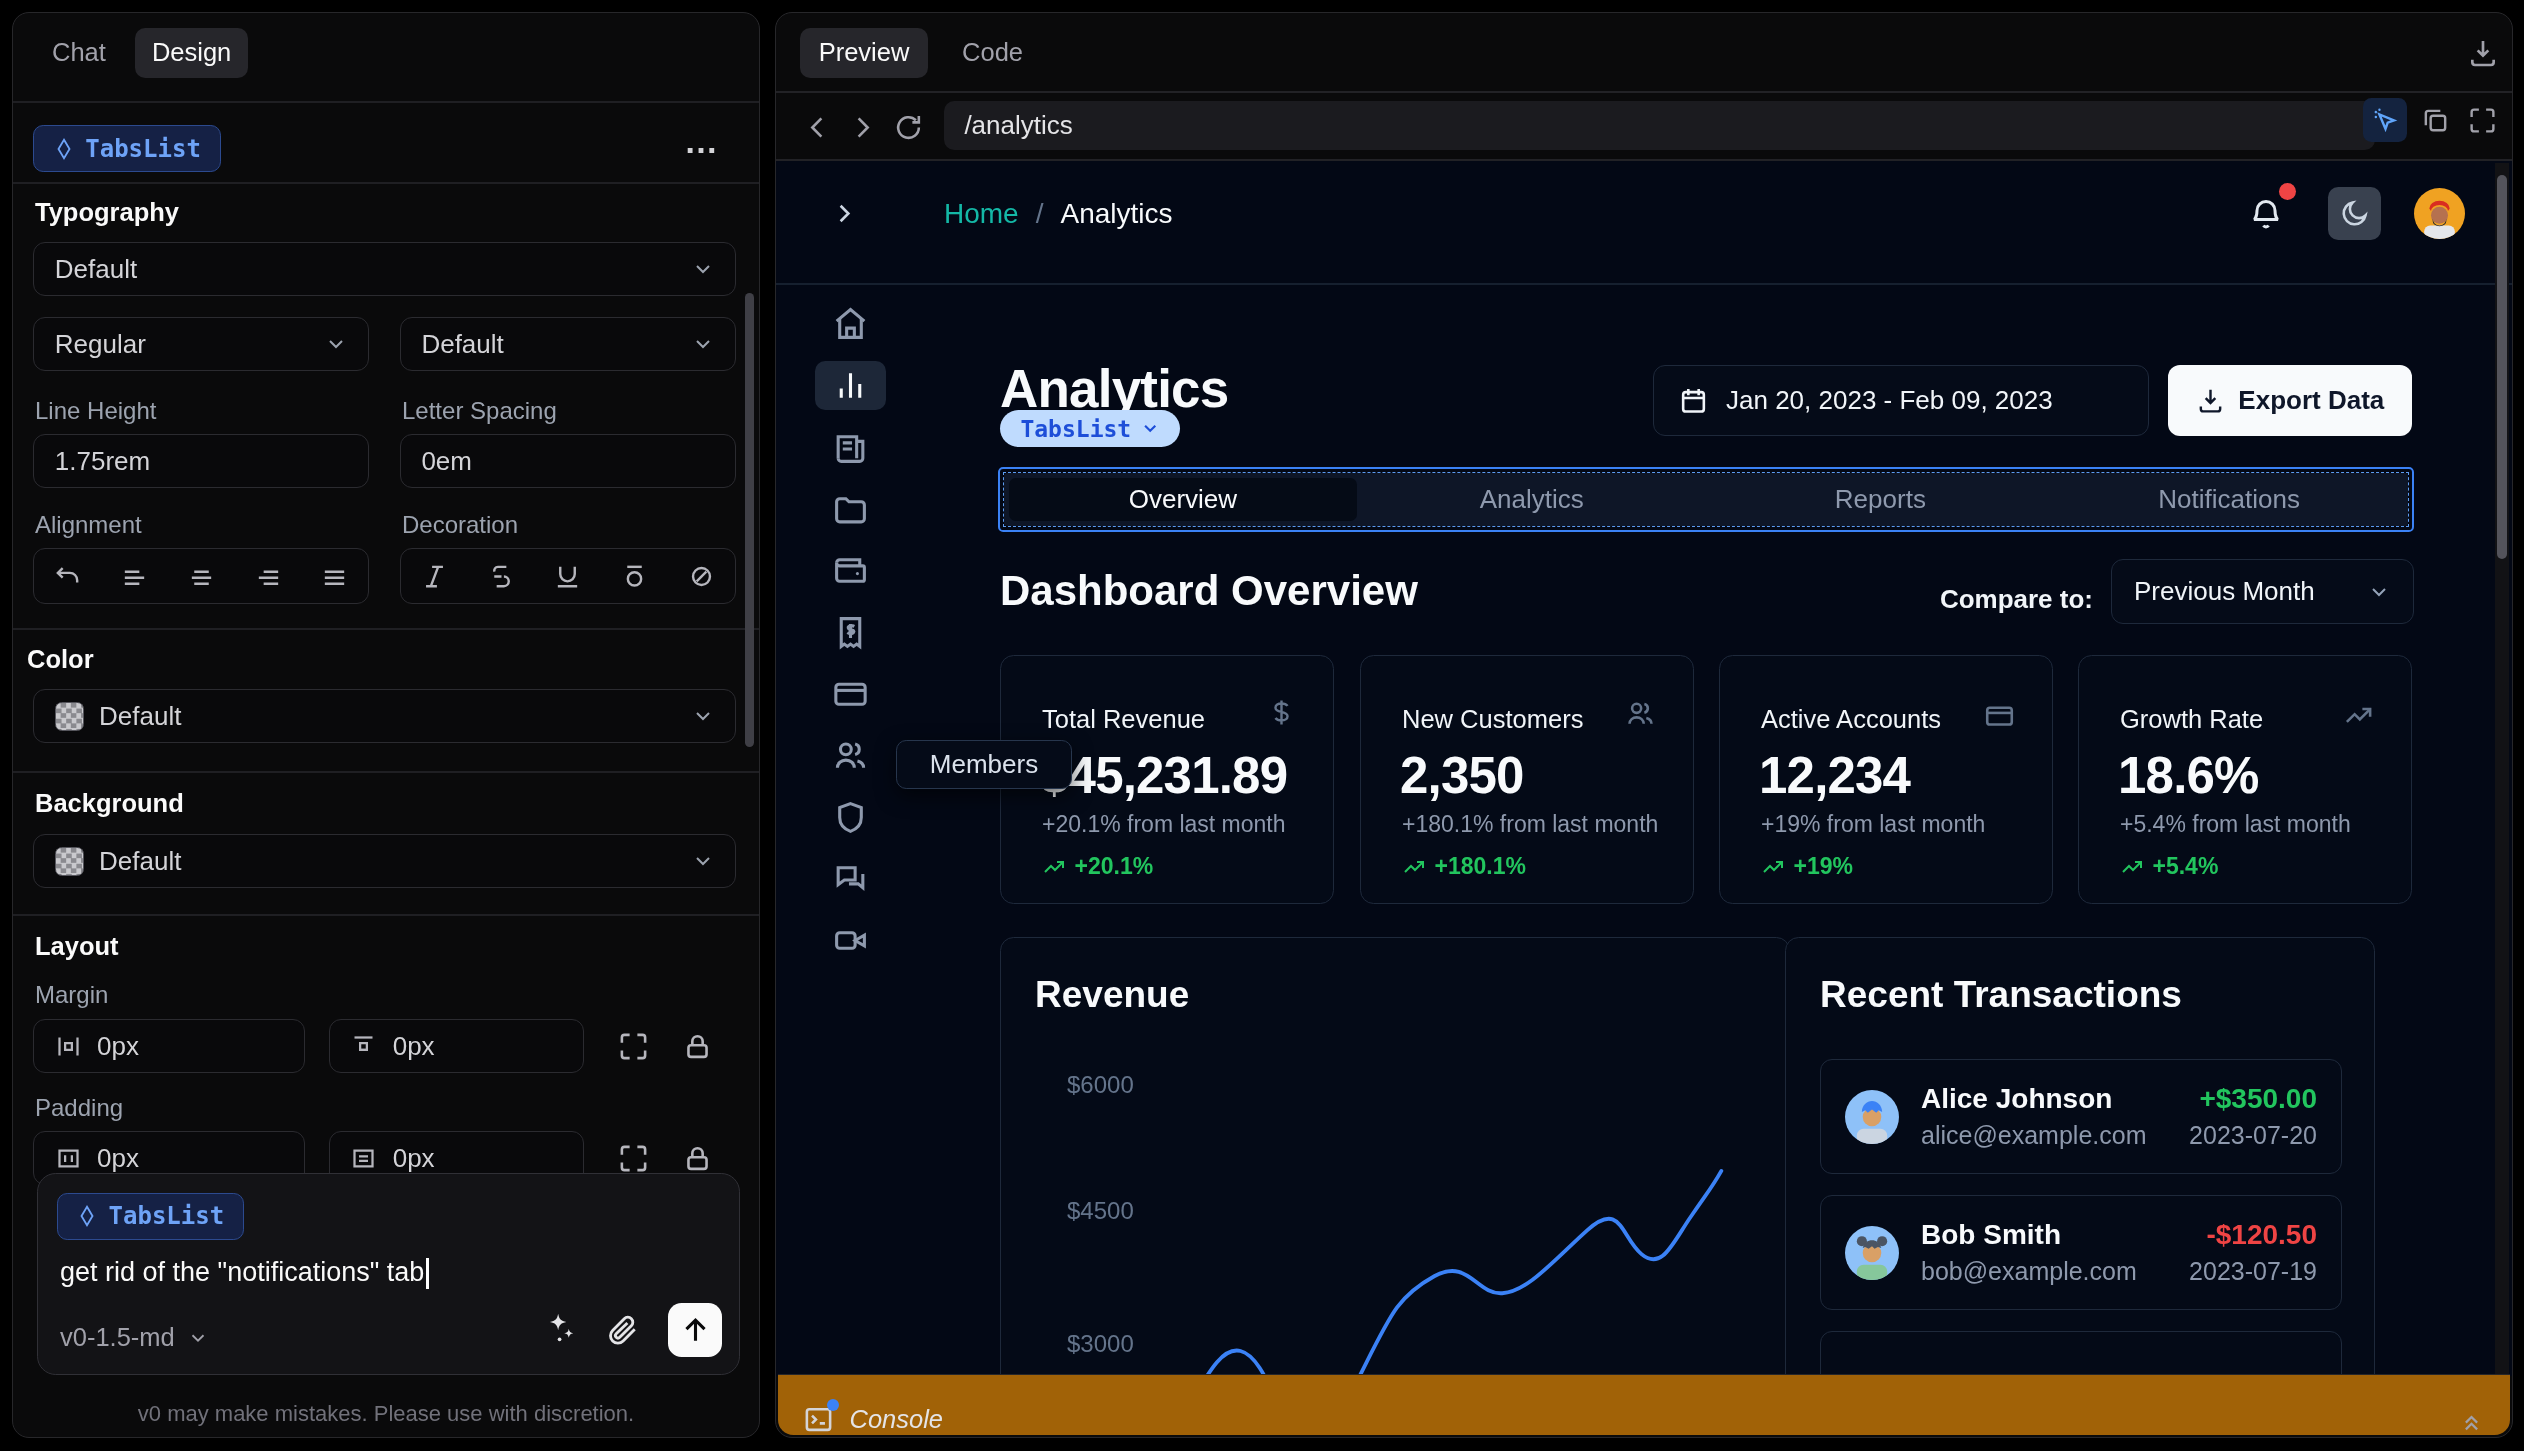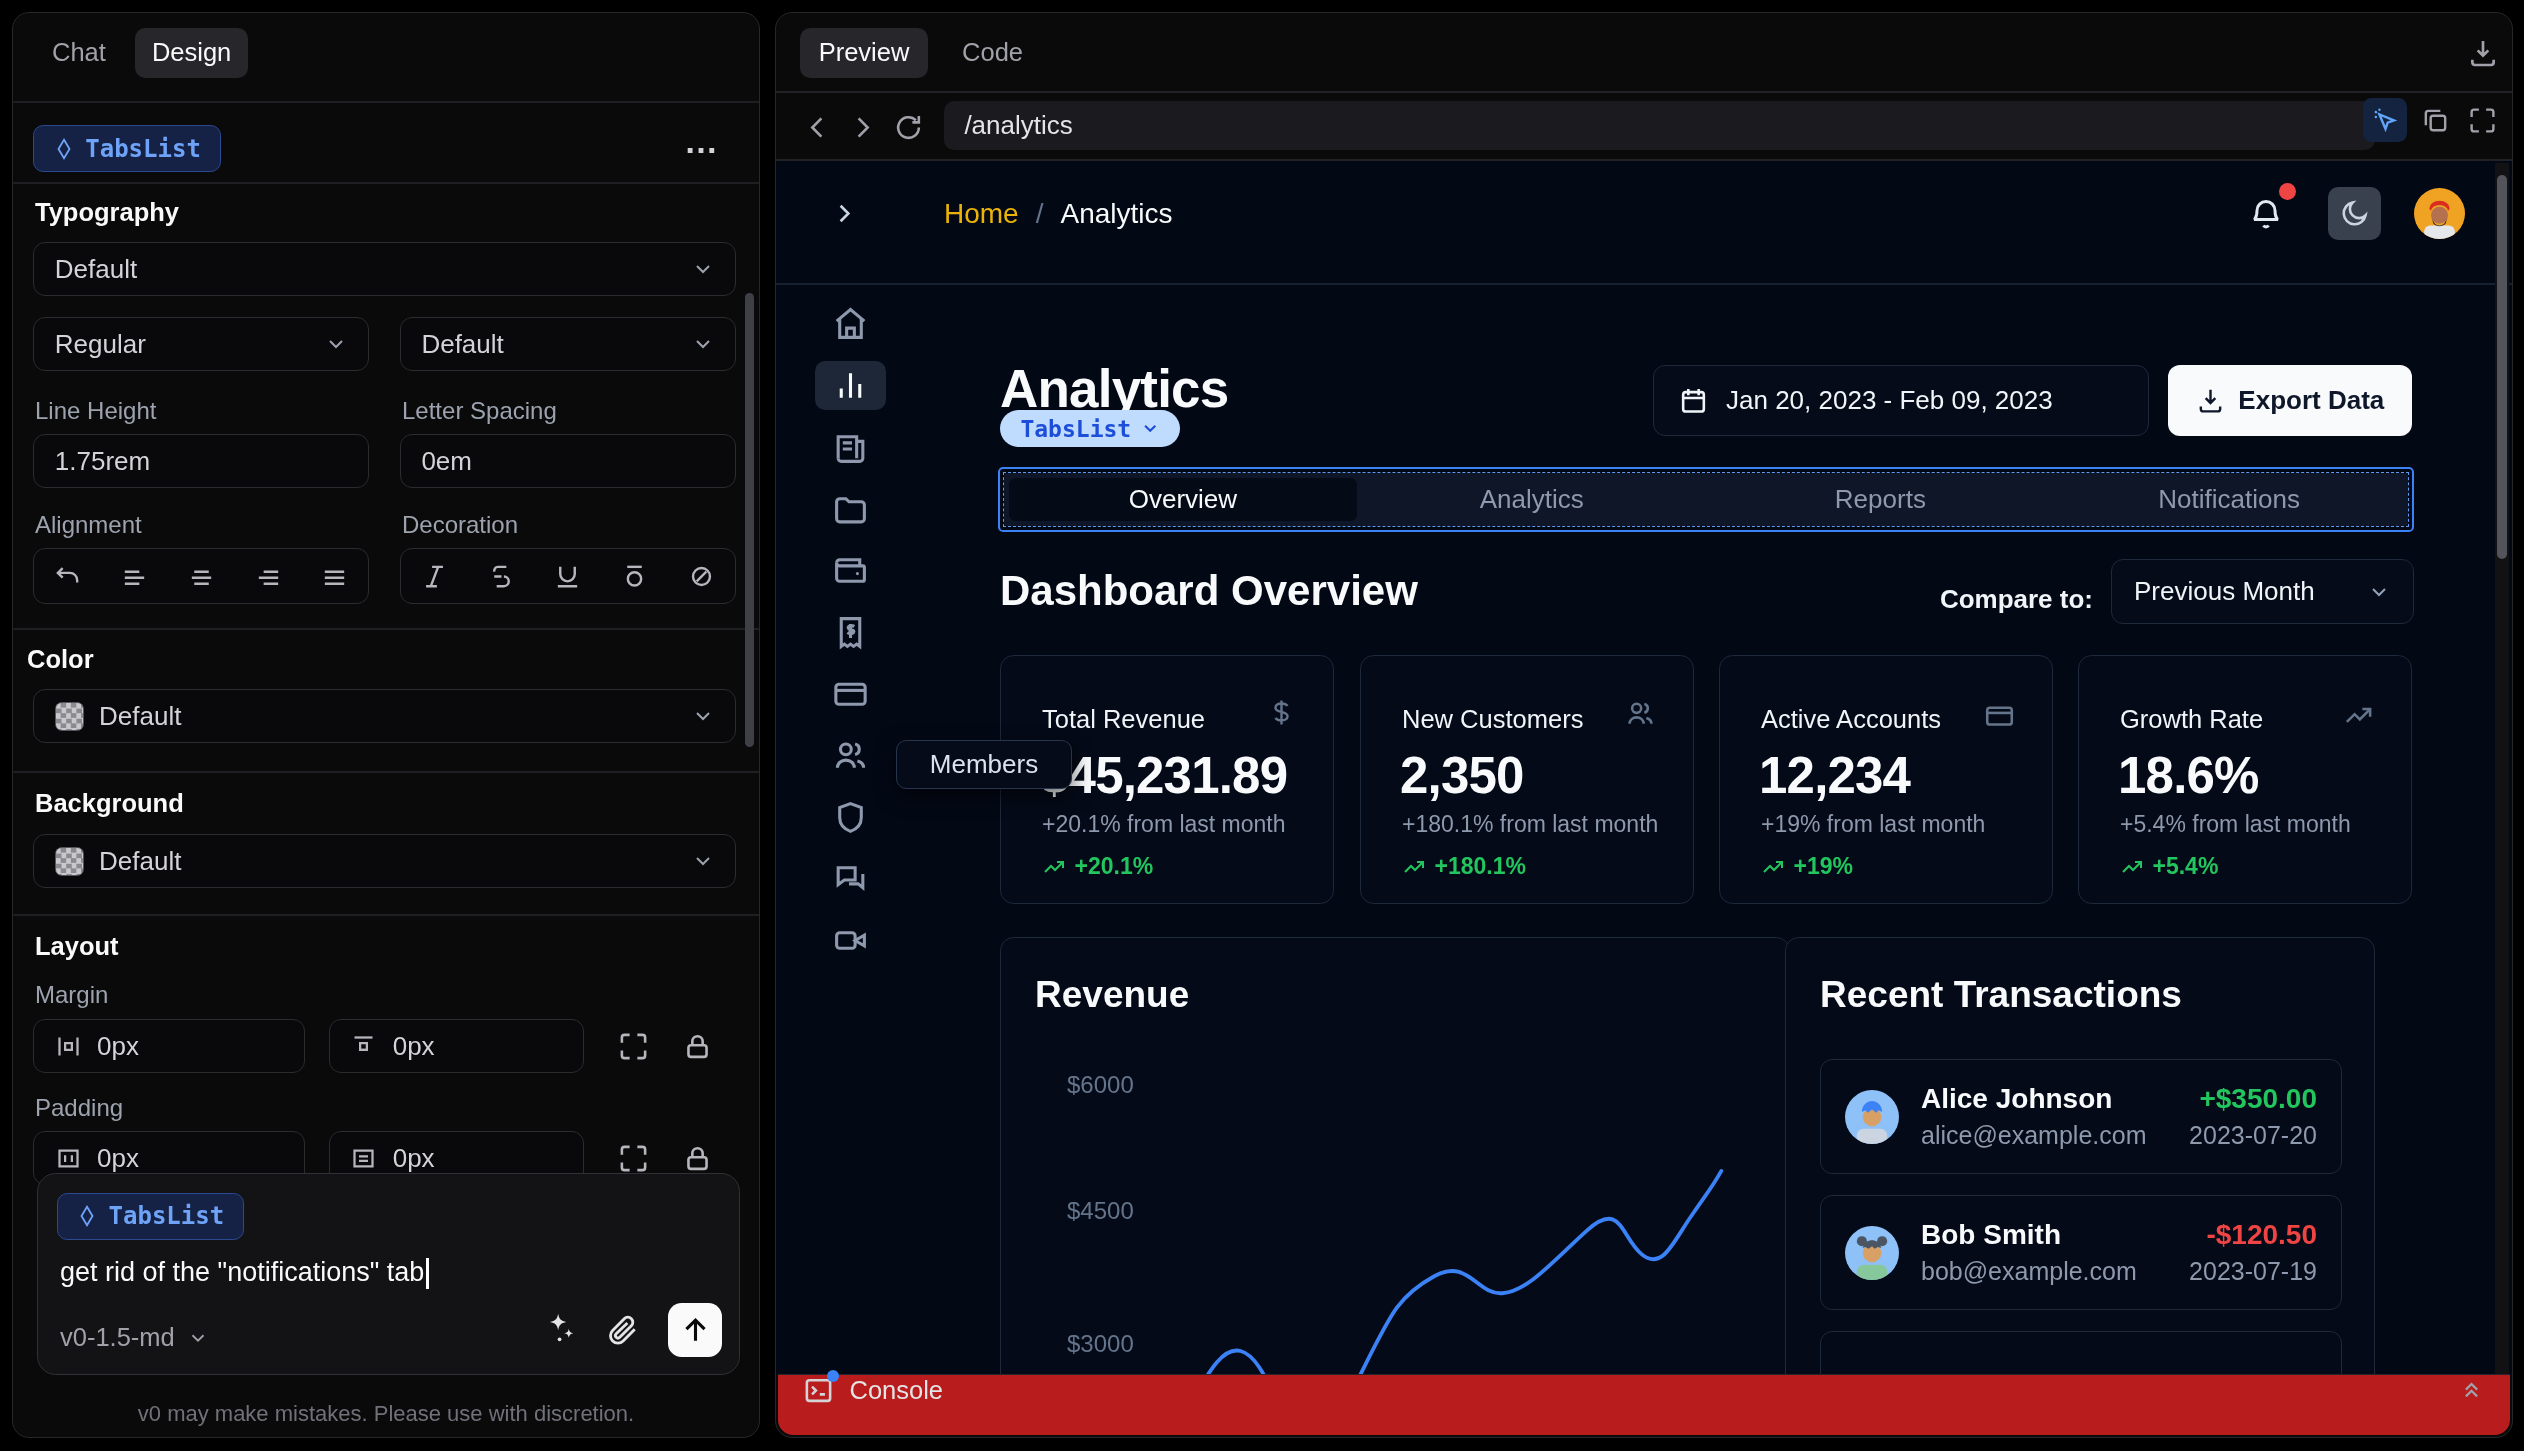--- a/index.html
+++ b/index.html
@@ -78,22 +78,22 @@
   .stat-sub { font-size:23px; color:#8e99ad; }
   .stat-trend { font-size:23px; font-weight:600; color:#22c55e; display:flex; align-items:center; gap:8.5px; }
   .h3 { font-size:37px; font-weight:700; color:#f8fafc; }
   .tick { position:absolute; font-size:24px; color:#64748b; }
   .txrow { position:absolute; border:1.7px solid #1e293b; border-radius:12px; display:flex; align-items:center; padding:0 24px; }
   .tx-name { font-size:28px; font-weight:600; color:#f8fafc; }
   .tx-email { font-size:25px; color:#8e99ad; margin-top:6.8px; }
   .tx-amt-pos { font-size:28px; font-weight:700; color:#22c55e; }
   .tx-amt-neg { font-size:28px; font-weight:700; color:#ef4444; }
   .tx-date { font-size:25px; color:#8e99ad; margin-top:6.8px; text-align:right; }
-  .consolebar { position:absolute; background:#b91c1c; border-top:1.7px solid #26262a; display:flex;
-                align-items:flex-start; justify-content:space-between; padding:0 25.5px; border-radius:0 0 15.3px 15.3px; z-index:8; }
+  .consolebar { position:absolute; background:#a16207; border-top:1.7px solid #26262a; display:flex;
+                align-items:flex-end; justify-content:space-between; padding:0 25.5px; border-radius:0 0 15.3px 15.3px; z-index:8;font-style:italic; }
 </style>
 </head>
 <body>
 
 <div class="panel" style="left:12px; top:12px; width:748px; height:1426px;">
 
   <div class="row abs" style="left:22px; top:15.3px; gap:12px;">
     <div class="dp-tab">Chat</div>
     <div class="dp-tab active">Design</div>
   </div>
@@ -371,21 +371,21 @@
   <div class="divider" style="top:146px; background:#222226;"></div>
 
   <div class="viewport" style="left:0; top:148px; right:0; height:1215px;">
 
     <span class="abs" style="left:53px; top:37px;">
       <svg width="31" height="31" viewBox="0 0 24 24" fill="none" stroke="#cbd5e1" stroke-width="2">
           <path d="M9 6l6 6-6 6"></path>
         </svg>
     </span>
     <div class="row abs crumb" style="left:168px; top:37px; gap:17px;">
-      <span style="color:#eab308;">Home</span>
+      <span style="color:#14b8a6;">Home</span>
       <span style="color:#64748b;">/</span>
       <span style="color:#f8fafc;">Analytics</span>
     </div>
     <span class="abs" style="left:1472px; top:36px;">
       <svg width="36" height="36" viewBox="0 0 24 24" fill="none" stroke="#e2e8f0" stroke-width="2">
           <path d="M6 9a6 6 0 0112 0c0 5 2 6 2 6H4s2-1 2-6"></path>
           <path d="M10.3 19a2 2 0 003.4 0"></path>
         </svg>
       <span style="position:absolute; left:31px; top:-13.6px; width:17px; height:17px; border-radius:50%; background:#ef4444;"></span>
     </span>

